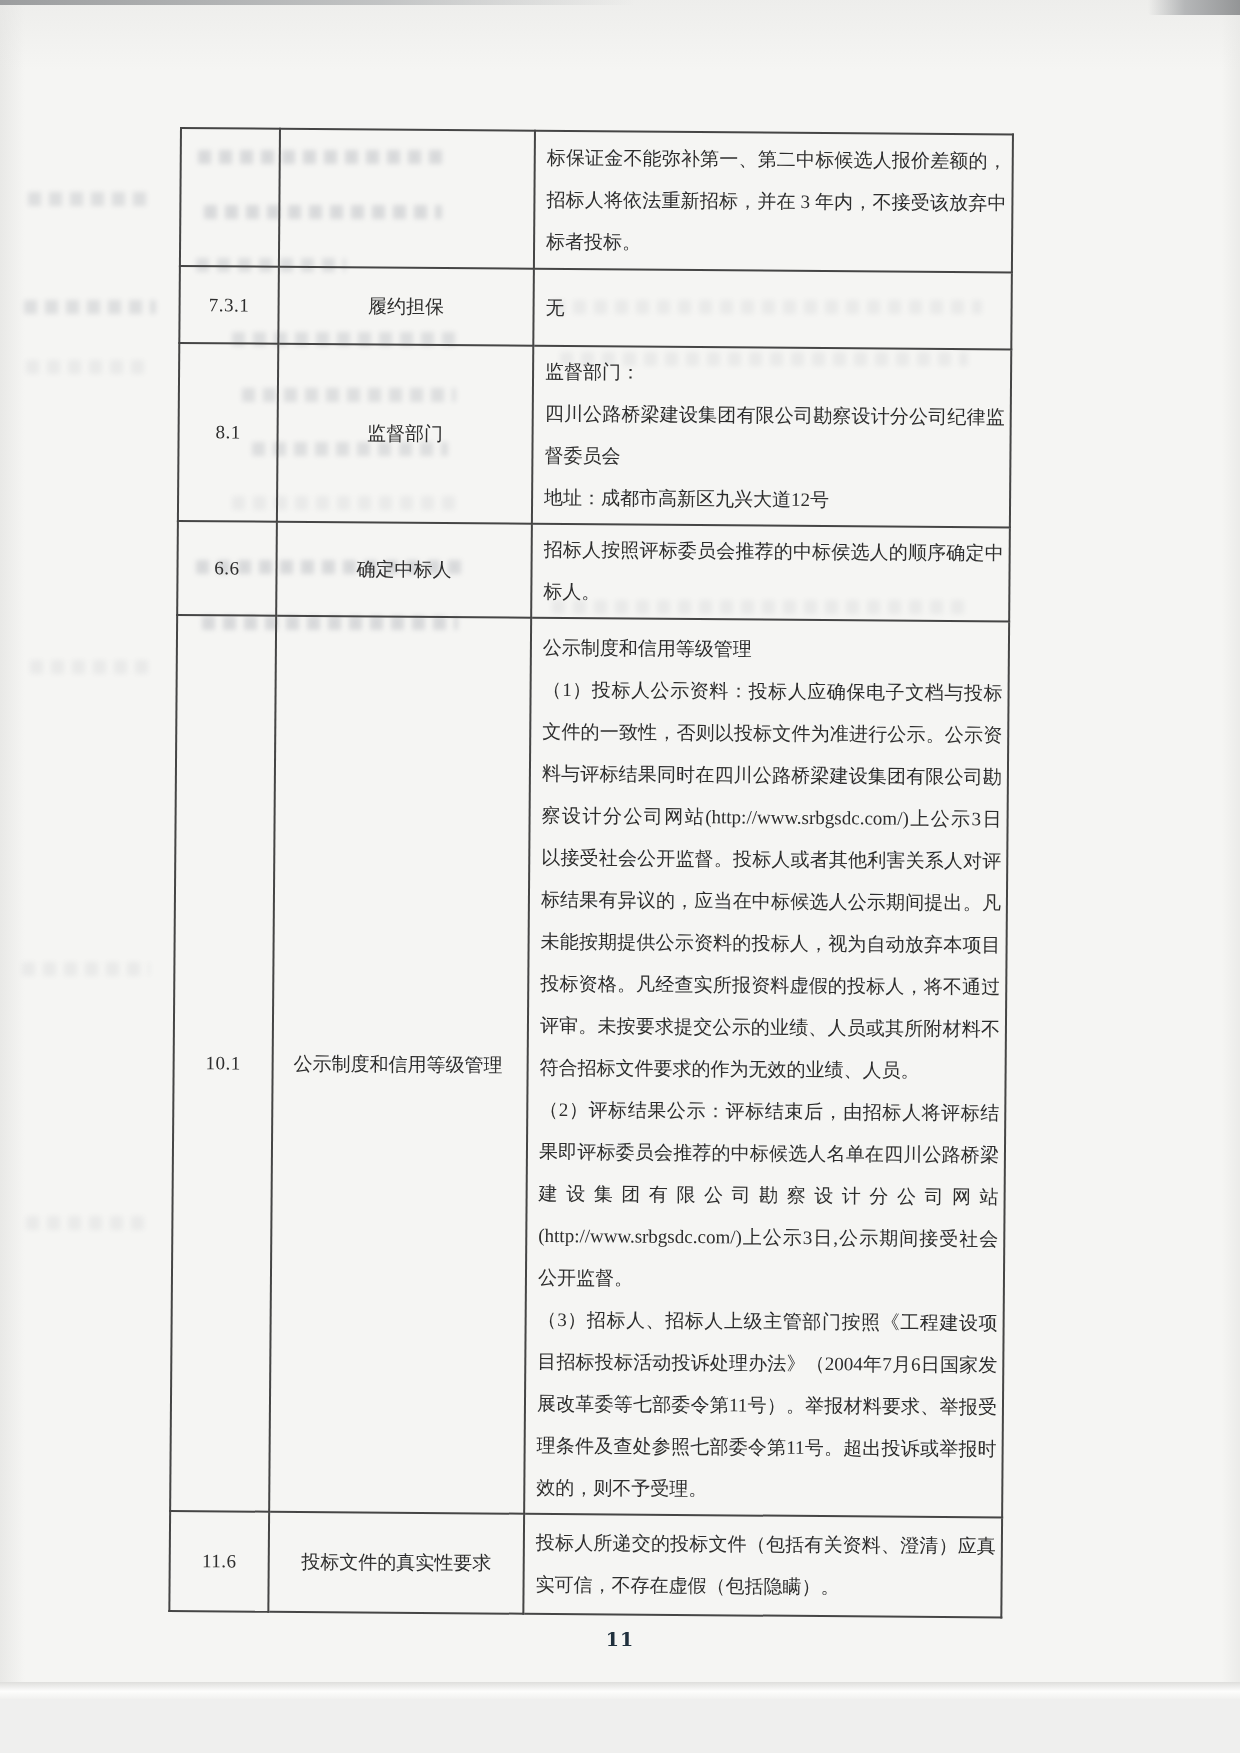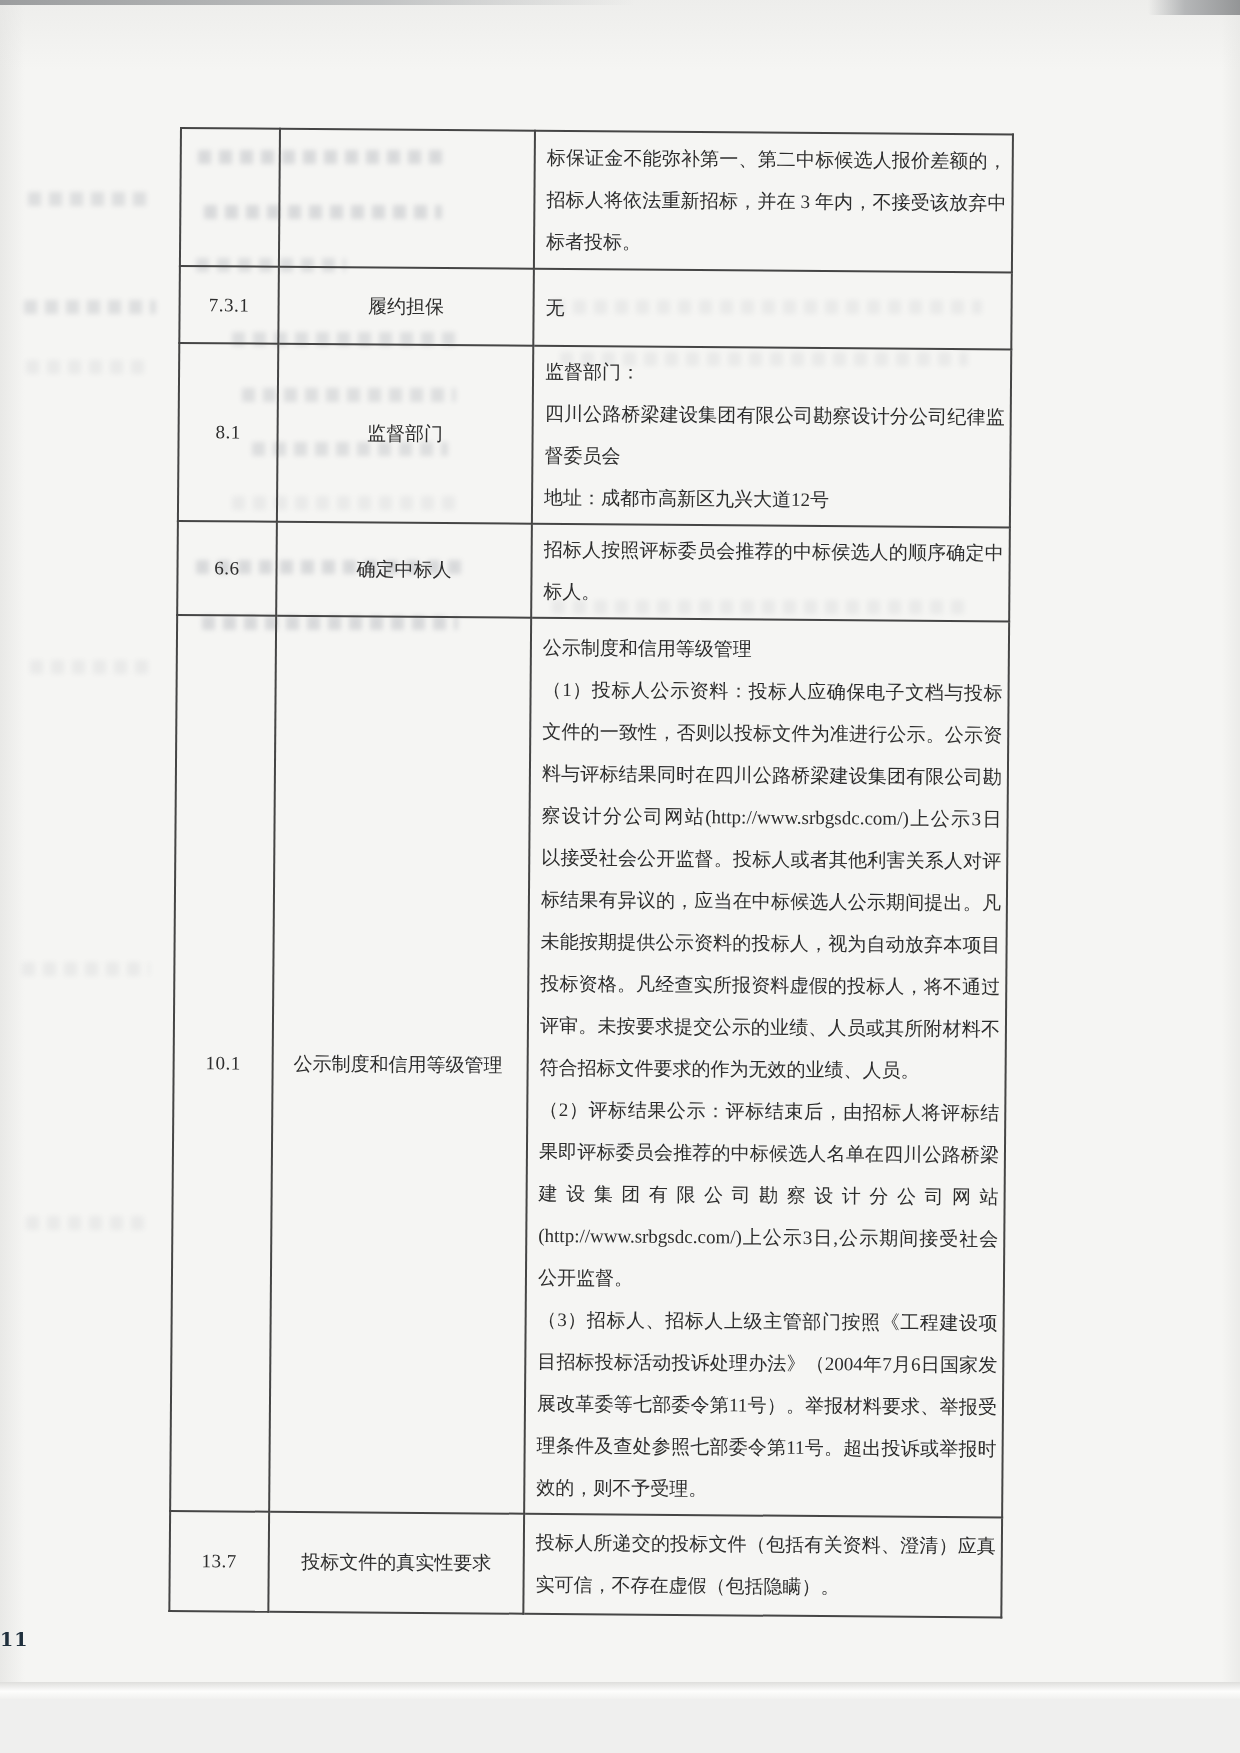--- a/index.html
+++ b/index.html
@@ -56,21 +56,21 @@
   tbody tr:nth-child(2){height:77px;}
   tbody tr:nth-child(3){height:173px;}
   tbody tr:nth-child(4){height:89px;}
   tbody tr:nth-child(5){height:888px;}
   tbody tr:nth-child(6){height:100px;}
   tbody tr:nth-child(5) .col-label{text-align:left;padding:0 20px;}
   tbody tr:nth-child(5) .col-content{vertical-align:top;padding-top:8px;}
 
   .page-number{
     position:absolute;left:0;top:1628px;width:100%;
-    text-align:left;font-size:19px;font-weight:600;
+    text-align:center;font-size:19px;font-weight:600;
     color:#20303d;letter-spacing:1px;
     font-family:"DejaVu Serif","Liberation Serif",serif;
   }
 </style>
 </head>
 <body>
 
 <div class="paper"></div>
 
 <div class="top-edge-left"></div>
@@ -144,21 +144,21 @@
     <td class="col-label">公示制度和信用等级管理</td>
     <td class="col-content">
             <div class="para">公示制度和信用等级管理</div>
             <div class="para">（1）投标人公示资料：投标人应确保电子文档与投标文件的一致性，否则以投标文件为准进行公示。公示资料与评标结果同时在四川公路桥梁建设集团有限公司勘察设计分公司网站(http://www.srbgsdc.com/)上公示3日以接受社会公开监督。投标人或者其他利害关系人对评标结果有异议的，应当在中标候选人公示期间提出。凡未能按期提供公示资料的投标人，视为自动放弃本项目投标资格。凡经查实所报资料虚假的投标人，将不通过评审。未按要求提交公示的业绩、人员或其所附材料不符合招标文件要求的作为无效的业绩、人员。</div>
             <div class="para">（2）评标结果公示：评标结束后，由招标人将评标结果即评标委员会推荐的中标候选人名单在四川公路桥梁建设集团有限公司勘察设计分公司网站(http://www.srbgsdc.com/)上公示3日,公示期间接受社会公开监督。</div>
             <div class="para">（3）招标人、招标人上级主管部门按照《工程建设项目招标投标活动投诉处理办法》（2004年7月6日国家发展改革委等七部委令第11号）。举报材料要求、举报受理条件及查处参照七部委令第11号。超出投诉或举报时效的，则不予受理。</div>
           </td>
   </tr>
 
   <tr>
-    <td class="col-id">13.7</td>
+    <td class="col-id">11.6</td>
     <td class="col-label">投标文件的真实性要求</td>
     <td class="col-content">
             <div class="para">投标人所递交的投标文件（包括有关资料、澄清）应真实可信，不存在虚假（包括隐瞒）。</div>
           </td>
   </tr>
 </tbody>
   </table>
 </div>
 
 <div class="page-number">11</div>

